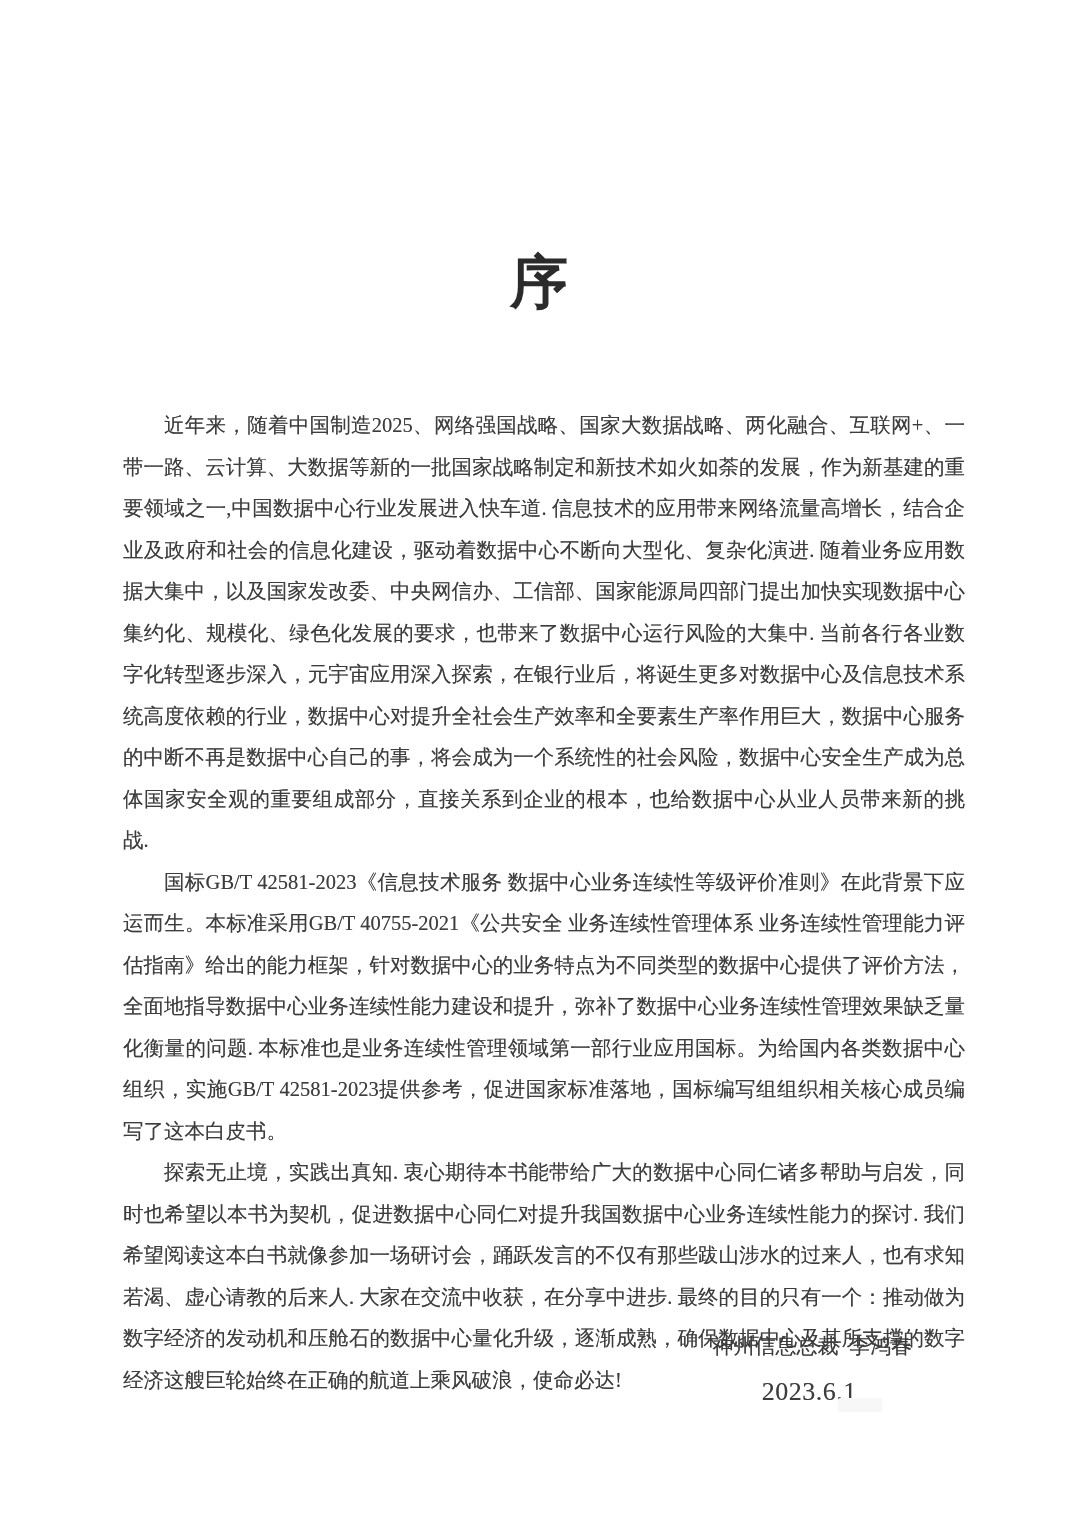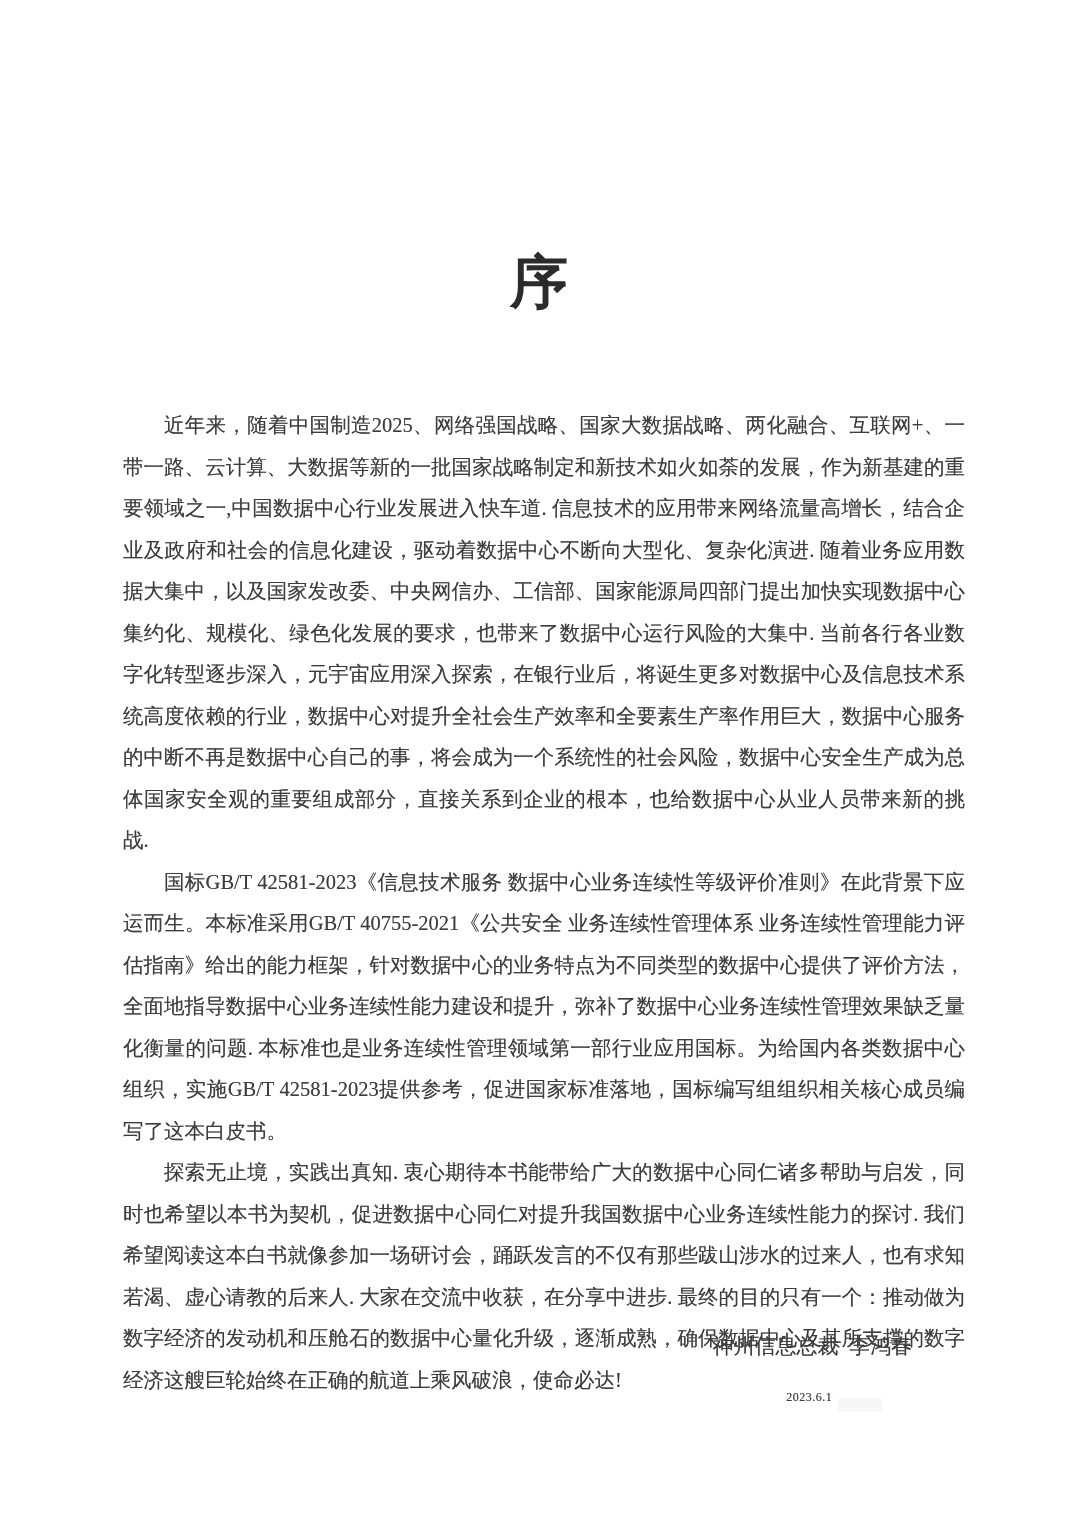--- a/index.html
+++ b/index.html
@@ -52,23 +52,23 @@
     right: 168px;
     text-align: center;
     font-size: 21px;
     color: #3d3d3d;
   }
   .signature-line {
     white-space: pre;
     text-shadow: 0 0 0.4px rgba(60,60,60,0.55);
   }
   .date-line {
-    margin-top: 30px;
+    margin-top: 17px;
     padding-right: 6px;
-    font-size: 12px;
+    font-size: 26px;
     letter-spacing: 0.5px;
     text-shadow: 0 0 0.4px rgba(60,60,60,0.55);
   }
   .scan-artifact {
     position: absolute;
     left: 838px;
     top: 1398px;
     width: 44px;
     height: 14px;
     background: #f7f7f7;

